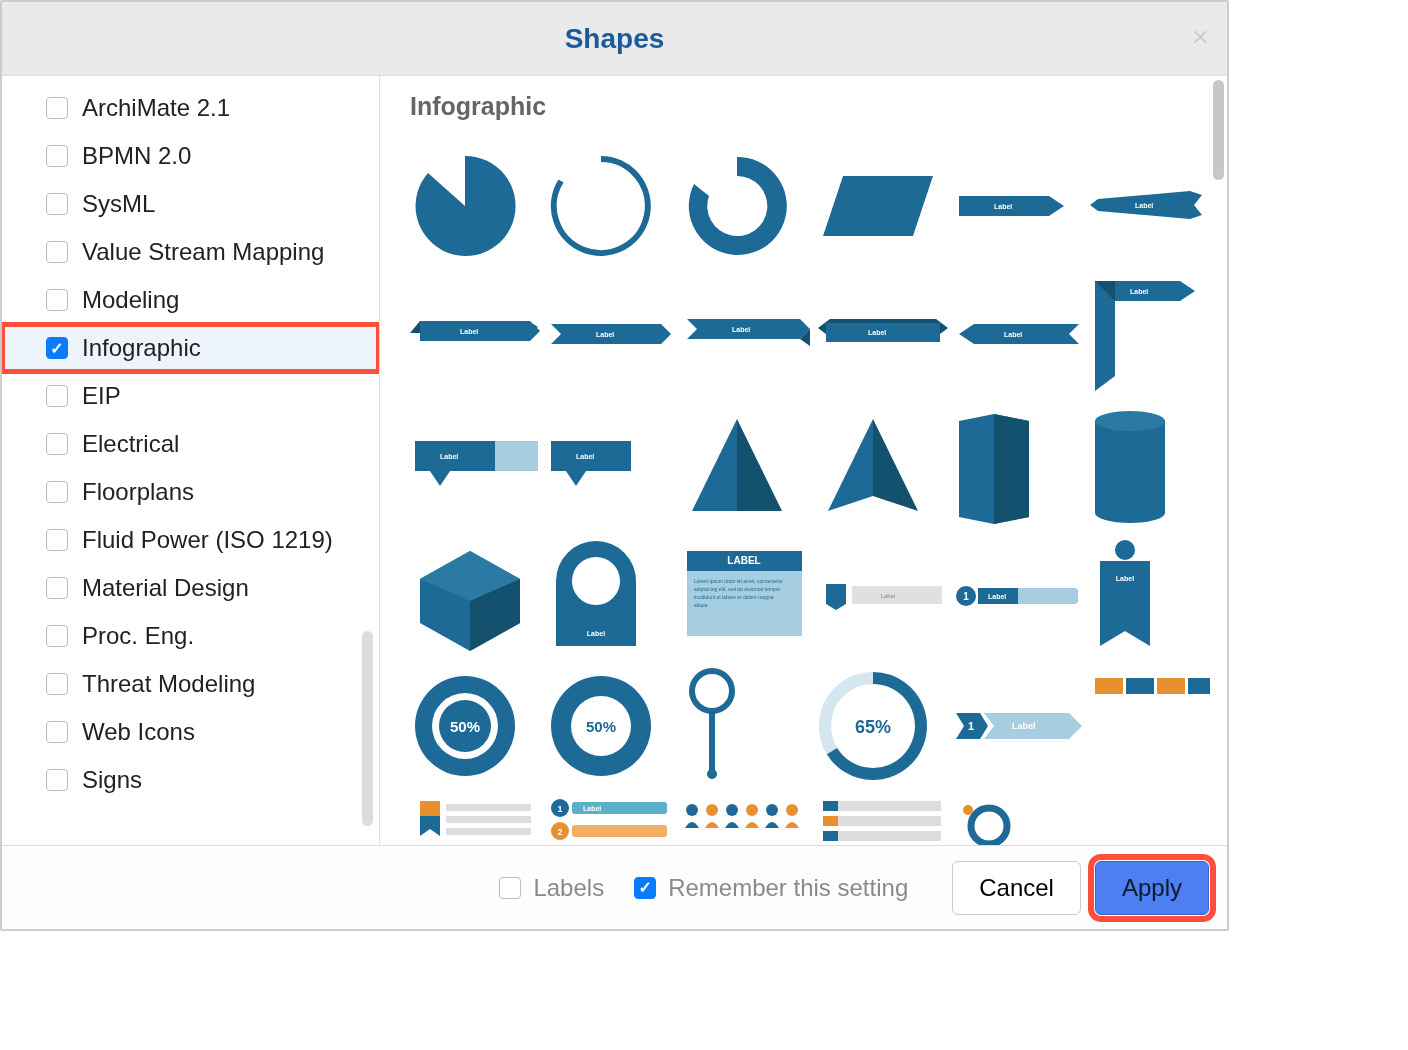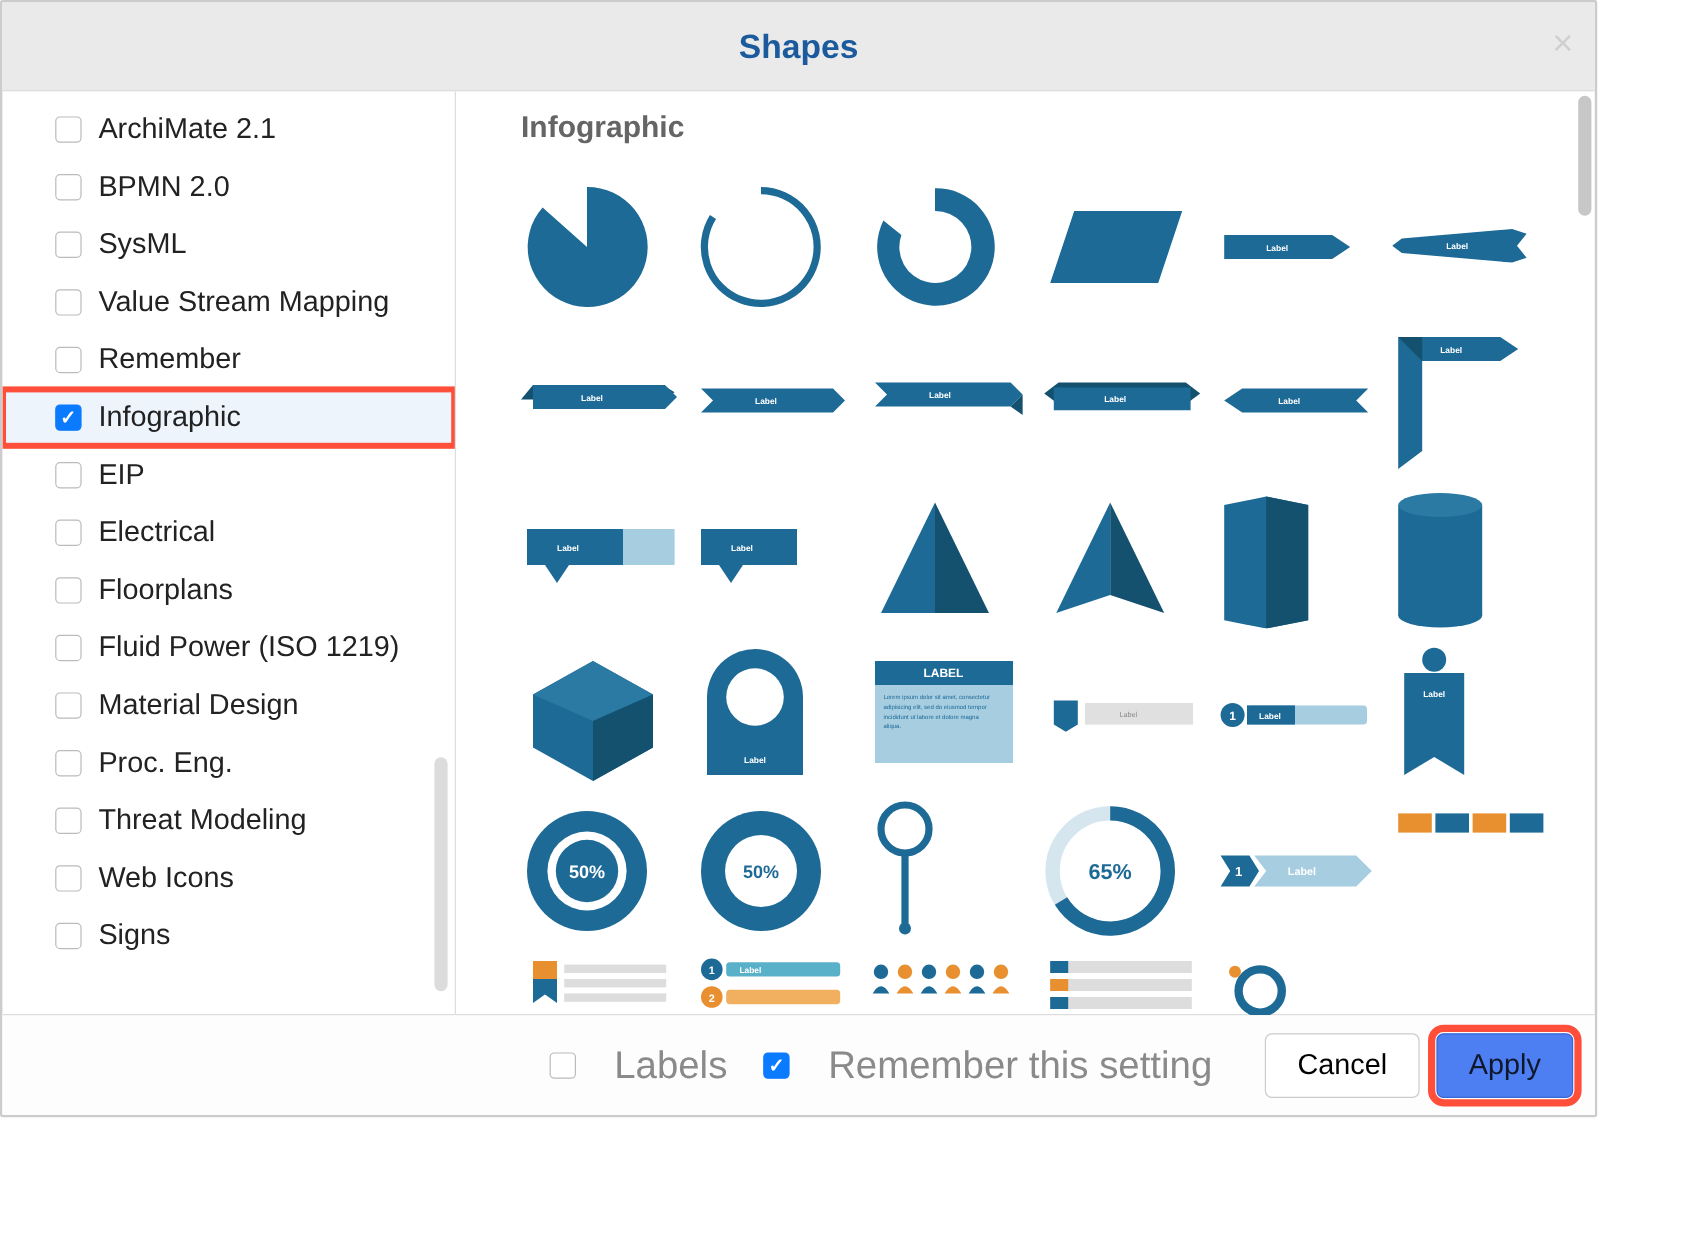--- a/index.html
+++ b/index.html
@@ -6,21 +6,21 @@
 body {
   font-family: -apple-system, BlinkMacSystemFont, "Segoe UI", Helvetica, Arial, sans-serif;
   background: #fff;
   width: 1408px;
   height: 1050px;
   position: relative;
 }
 .dialog {
   position: absolute;
   top: 0; left: 0;
-  width: 1331px;
+  width: 1229px;
   height: 931px;
   border: 2px solid #ccc;
   border-radius: 2px;
   background: #fff;
   display: flex;
   flex-direction: column;
 }
 .header {
   height: 74px;
   background: #eaeaea;
@@ -42,21 +42,20 @@
   color: #cfcfcf;
   font-size: 30px;
   font-weight: 300;
   cursor: pointer;
 }
 .body {
   flex: 1;
   display: flex;
   overflow: hidden;
   position: relative;
-  gap: 24px;
 }
 .sidebar {
   width: 378px;
   border-right: 1px solid #ddd;
   overflow-y: auto;
   padding-top: 8px;
 }
 .sidebar-item {
   display: flex;
   align-items: center;
@@ -147,23 +146,22 @@
   background: #fdfdfd;
   display: flex;
   align-items: center;
   justify-content: flex-end;
   padding: 0 18px;
 }
 .footer-check {
   display: flex;
   align-items: center;
   margin-right: 30px;
-  font-size: 32px;
+  font-size: 24px;
   color: #8a8a8a;
-  gap: 20px;
 }
 .footer-check .check { margin-right: 12px; }
 .btn {
   height: 54px;
   padding: 0 26px;
   border-radius: 6px;
   font-size: 24px;
   font-weight: 500;
   display: flex;
   align-items: center;
@@ -209,21 +207,21 @@
         <span>SysML</span>
       </div>
       <div class="sidebar-item">
         <span class="check"></span>
         <span>Value Stream Mapping</span>
       </div>
 
 
       <div class="sidebar-item">
         <span class="check"></span>
-        <span>Remember</span>
+        <span>Modeling</span>
       </div>
       <div class="sidebar-item highlighted">
         <span class="check checked"></span>
         <span>Infographic</span>
       </div>
       <div class="sidebar-item">
         <span class="check"></span>
         <span>EIP</span>
       </div>
       <div class="sidebar-item">

